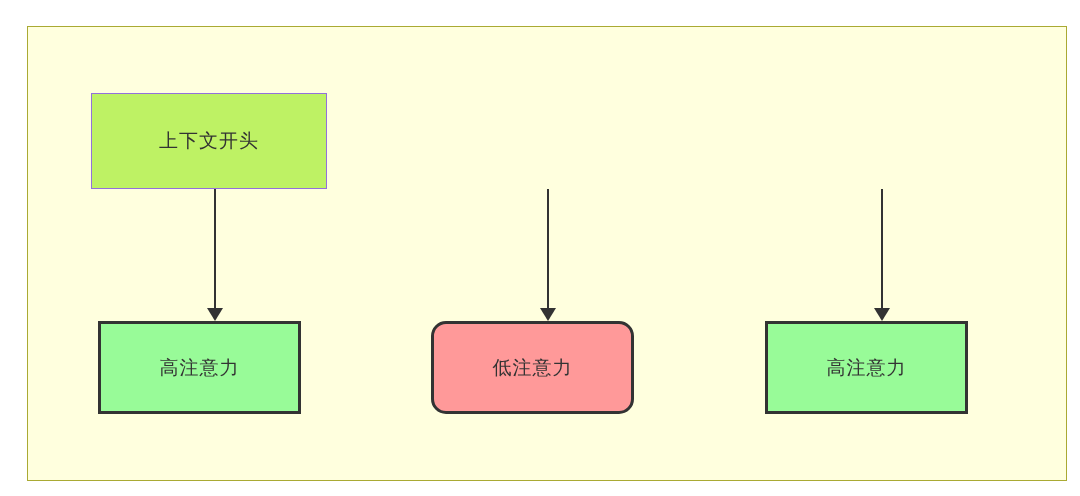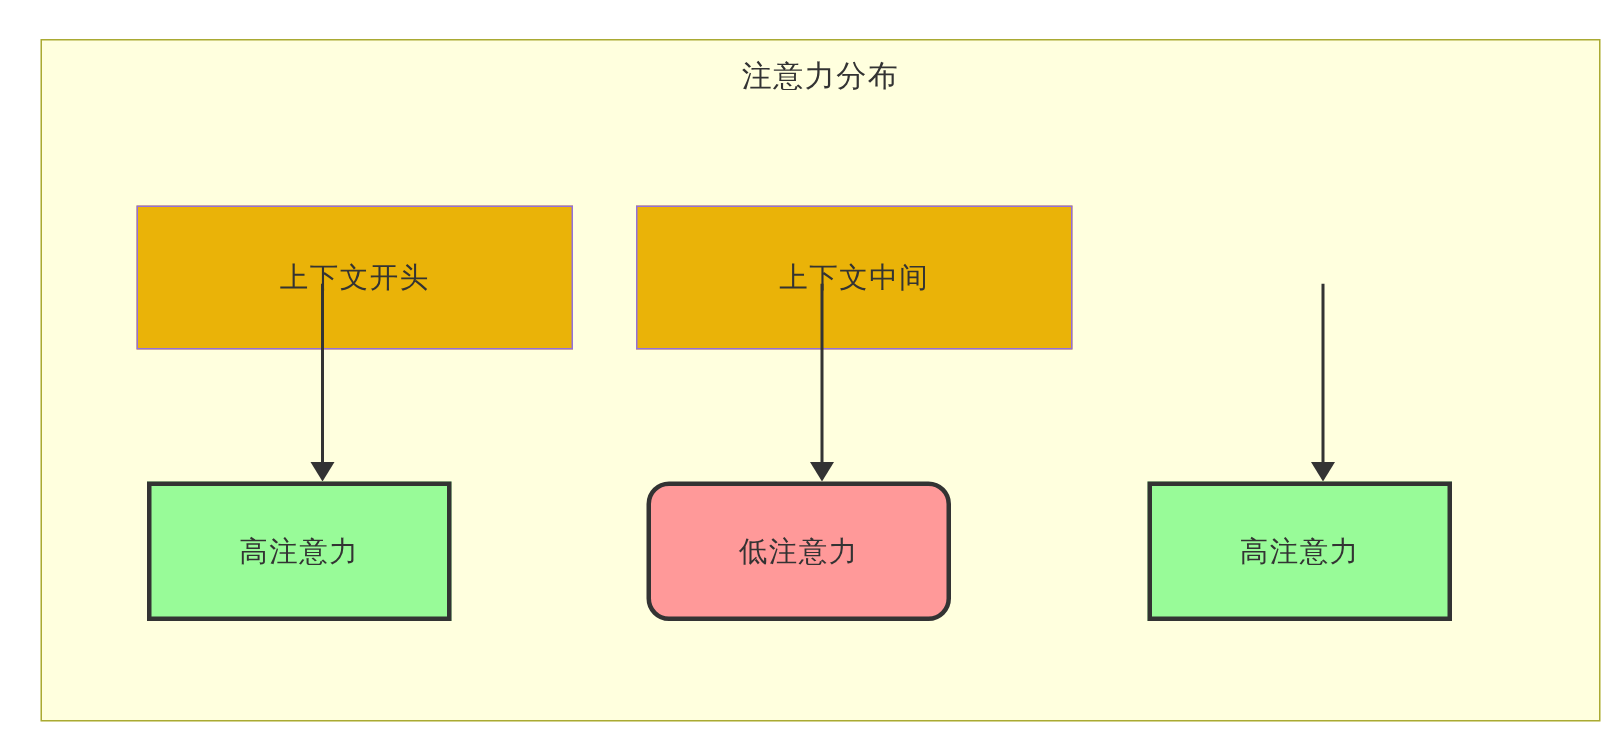--- a/index.html
+++ b/index.html
@@ -40,25 +40,24 @@
     display: flex;
     align-items: center;
     justify-content: center;
     box-sizing: border-box;
     font-size: 19px;
     color: #333333;
     letter-spacing: 1px;
   }
   .node-source {
     top: 66px;
-    width: 291px;
+    width: 236px;
     height: 96px;
-    background: #eab308;
+    background: #bef264;
     border: 1px solid #9370db;
-    margin-top: 44px;
   }
   .node-result {
     top: 294px;
     width: 203px;
     height: 93px;
     border: 3px solid #333333;
   }
   .node-result[data-type="high"] { background: #98fb98; }
   .node-result[data-type="low"]  { background: #ff9999; border-radius: 15px; }
   .src-1 { left: 63px; }
@@ -76,27 +75,23 @@
   .arr-1 { left: 177px; }
   .arr-2 { left: 510px; }
   .arr-3 { left: 844px; }
 </style>
 </head>
 <body>
 
 <div class="stage">
   <div class="cluster">
 
-    <div class="cluster-title">注意力分布</div>
 
     <div class="node node-source src-1">
       <span>上下文开头</span>
-    </div>
-    <div class="node node-source src-2">
-      <span>上下文中间</span>
     </div>
 
     <svg class="arrow arr-1" viewBox="0 0 20 132">
       <line x1="10" y1="0" x2="10" y2="121" stroke="#333333" stroke-width="2"></line>
       <polygon points="2,119 18,119 10,132" fill="#333333"></polygon>
     </svg>
     <svg class="arrow arr-2" viewBox="0 0 20 132">
       <line x1="10" y1="0" x2="10" y2="121" stroke="#333333" stroke-width="2"></line>
       <polygon points="2,119 18,119 10,132" fill="#333333"></polygon>
     </svg>

